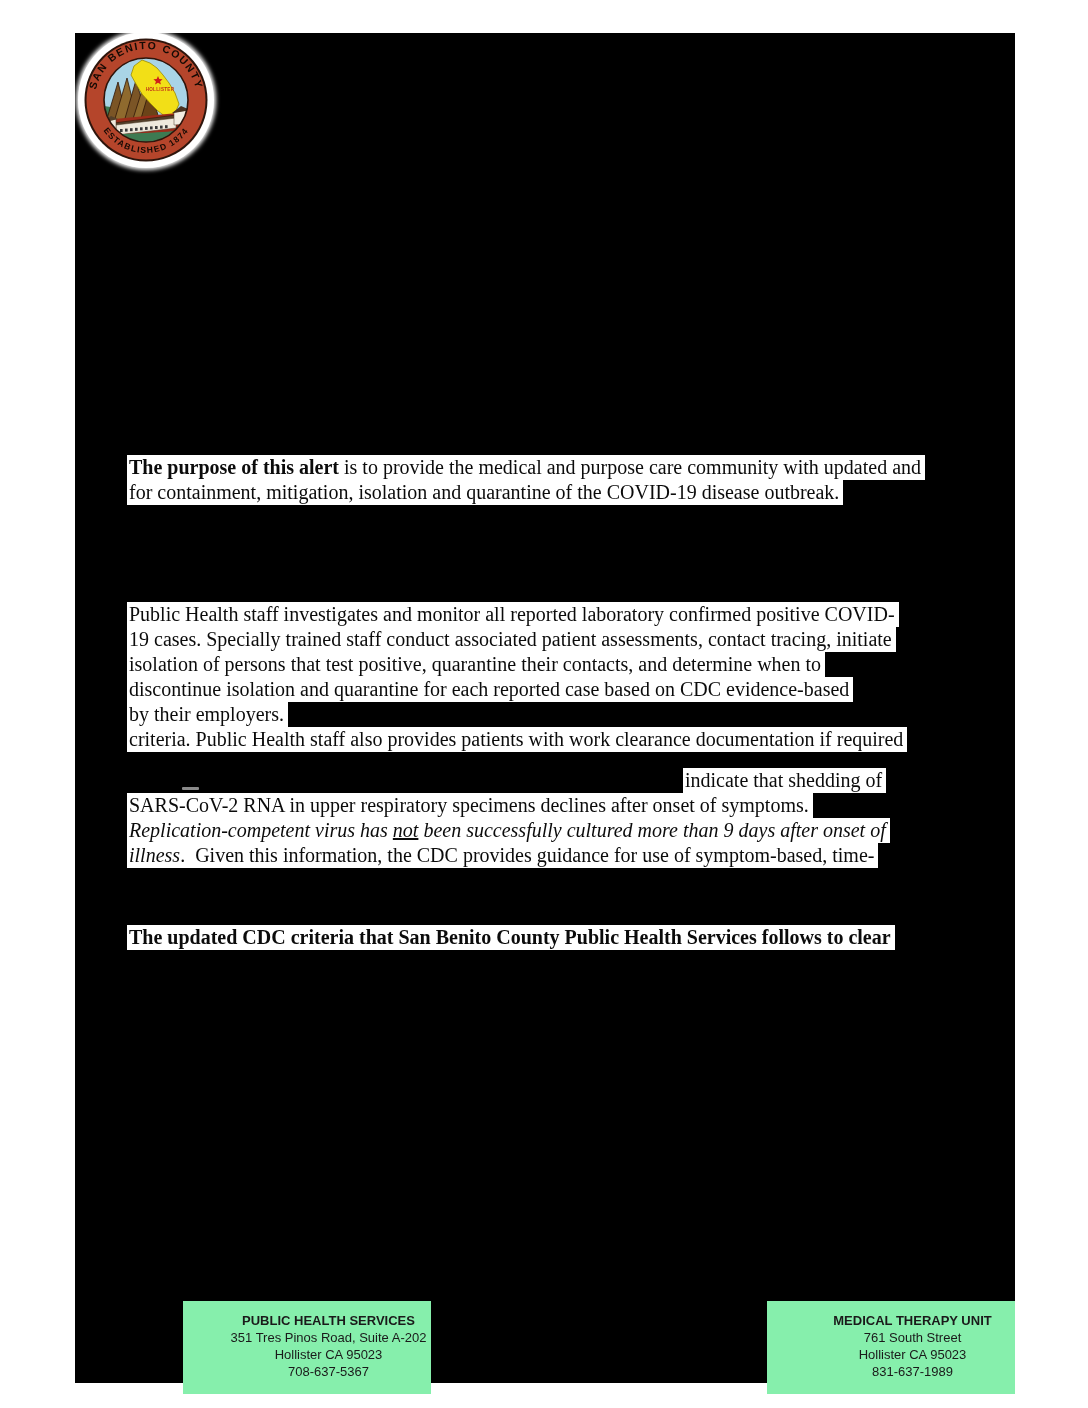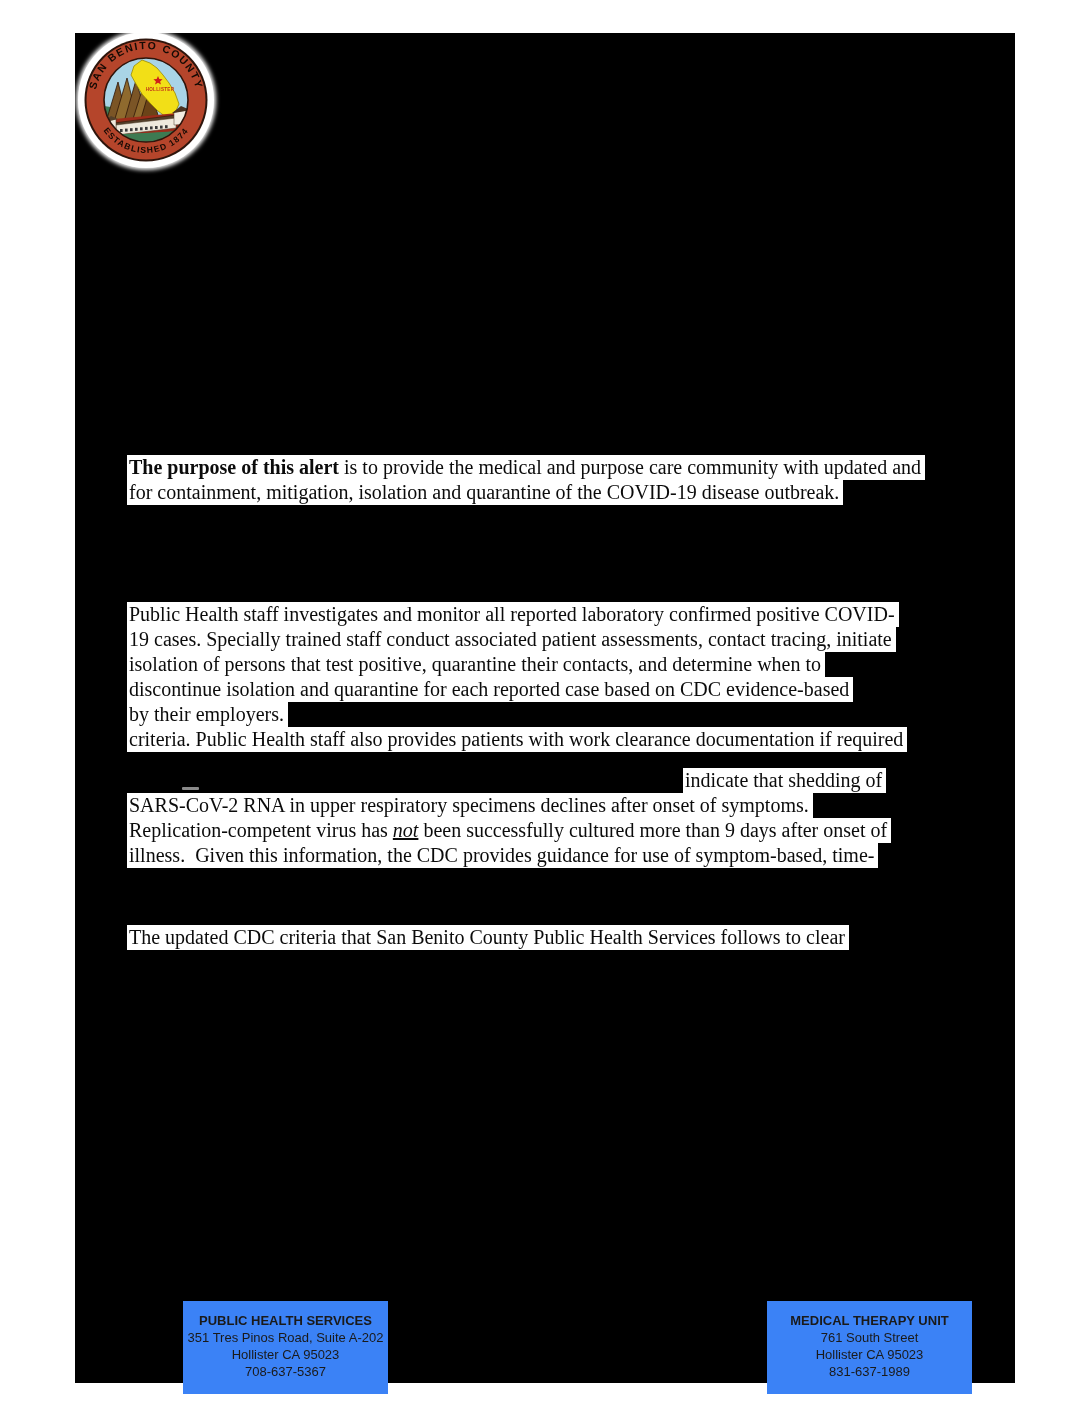--- a/index.html
+++ b/index.html
@@ -7,33 +7,33 @@
         font-family:"Liberation Serif",serif;}
   #redaction{position:absolute;left:75px;top:33px;width:940px;height:1350px;background:#000000;}
   
   #seal{position:absolute;left:70px;top:24px;width:152px;height:152px;}
   
   .para{position:absolute;left:127px;color:#0b0b0b;font-size:20px;}
   .line{white-space:nowrap;line-height:25px;height:25px;}
   .hl{display:inline-block;background:#ffffff;padding:0 4px 0 2px;}
   .hl span{white-space:pre;}
   .b{font-weight:bold;}
-  .i{}
+  .i{font-style:italic;}
   .iu{font-style:italic;text-decoration:underline;}
   #para1{top:455px;}
   #para2{top:577px;margin-top:25px;}
   #para3{top:768px;}
   #para3 .indent{margin-left:556px;}
-  #para4{top:925px;font-weight:normal;}
+  #para4{top:925px;font-weight:bold;}
   
   #artifact-dash{position:absolute;left:182px;top:787px;width:17px;height:3px;background:#8a8a8a;border-radius:1px;}
   
-  .contact-box{position:absolute;top:1301px;width:205px;height:82px;background:#3b82f6;
+  .contact-box{position:absolute;top:1301px;width:205px;height:82px;background:#86efac;
                font-family:"Liberation Sans",sans-serif;font-size:13px;color:#1a1a1a;
-               text-align:center;padding-top:11px;box-sizing:content-box;}
+               text-align:center;padding-top:11px;box-sizing:content-box;padding-left:43px;}
   .contact-box .cb-line{line-height:17px;white-space:nowrap;}
   .cb-title{font-weight:bold;}
   #box-left{left:183px;}
   #box-right{left:723px;margin-left:44px;}
 </style>
 </head>
 <body>
 
 <div id="page">
 

